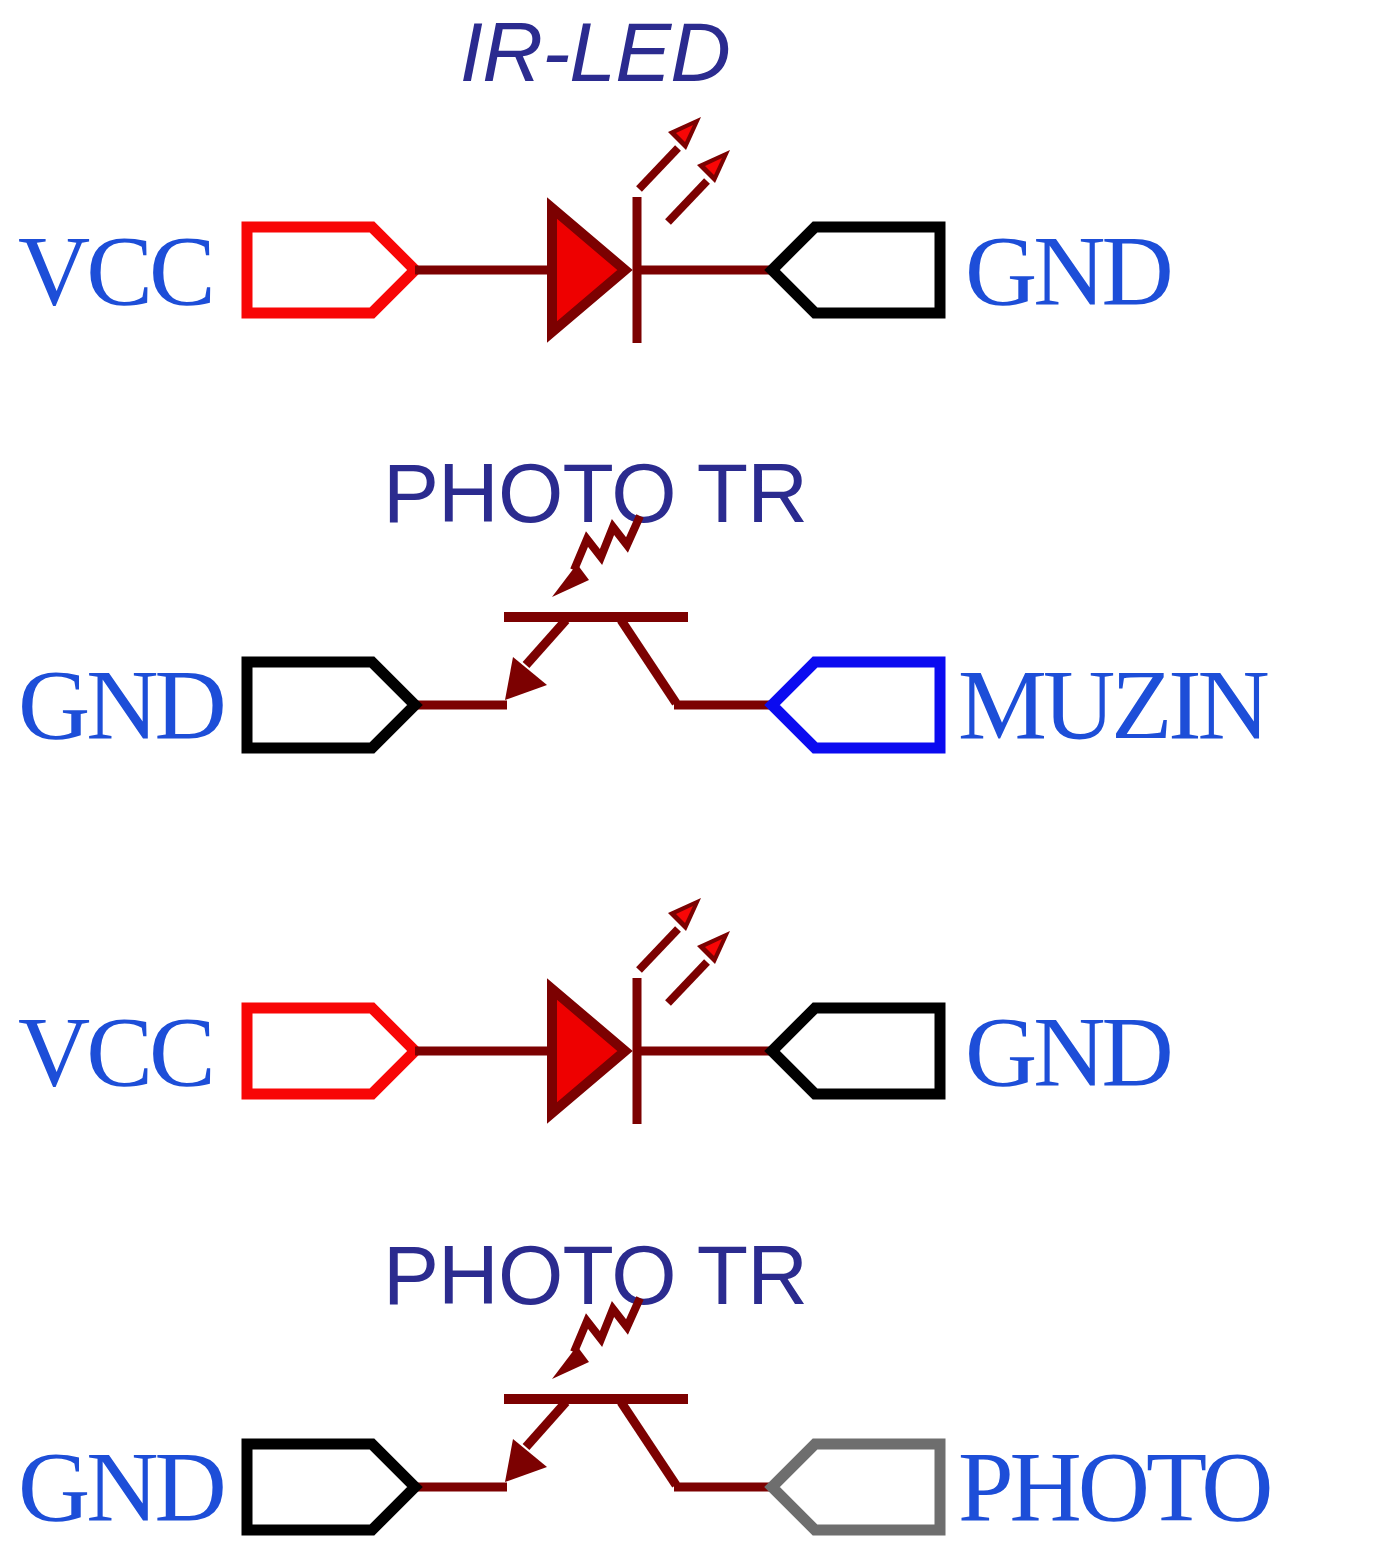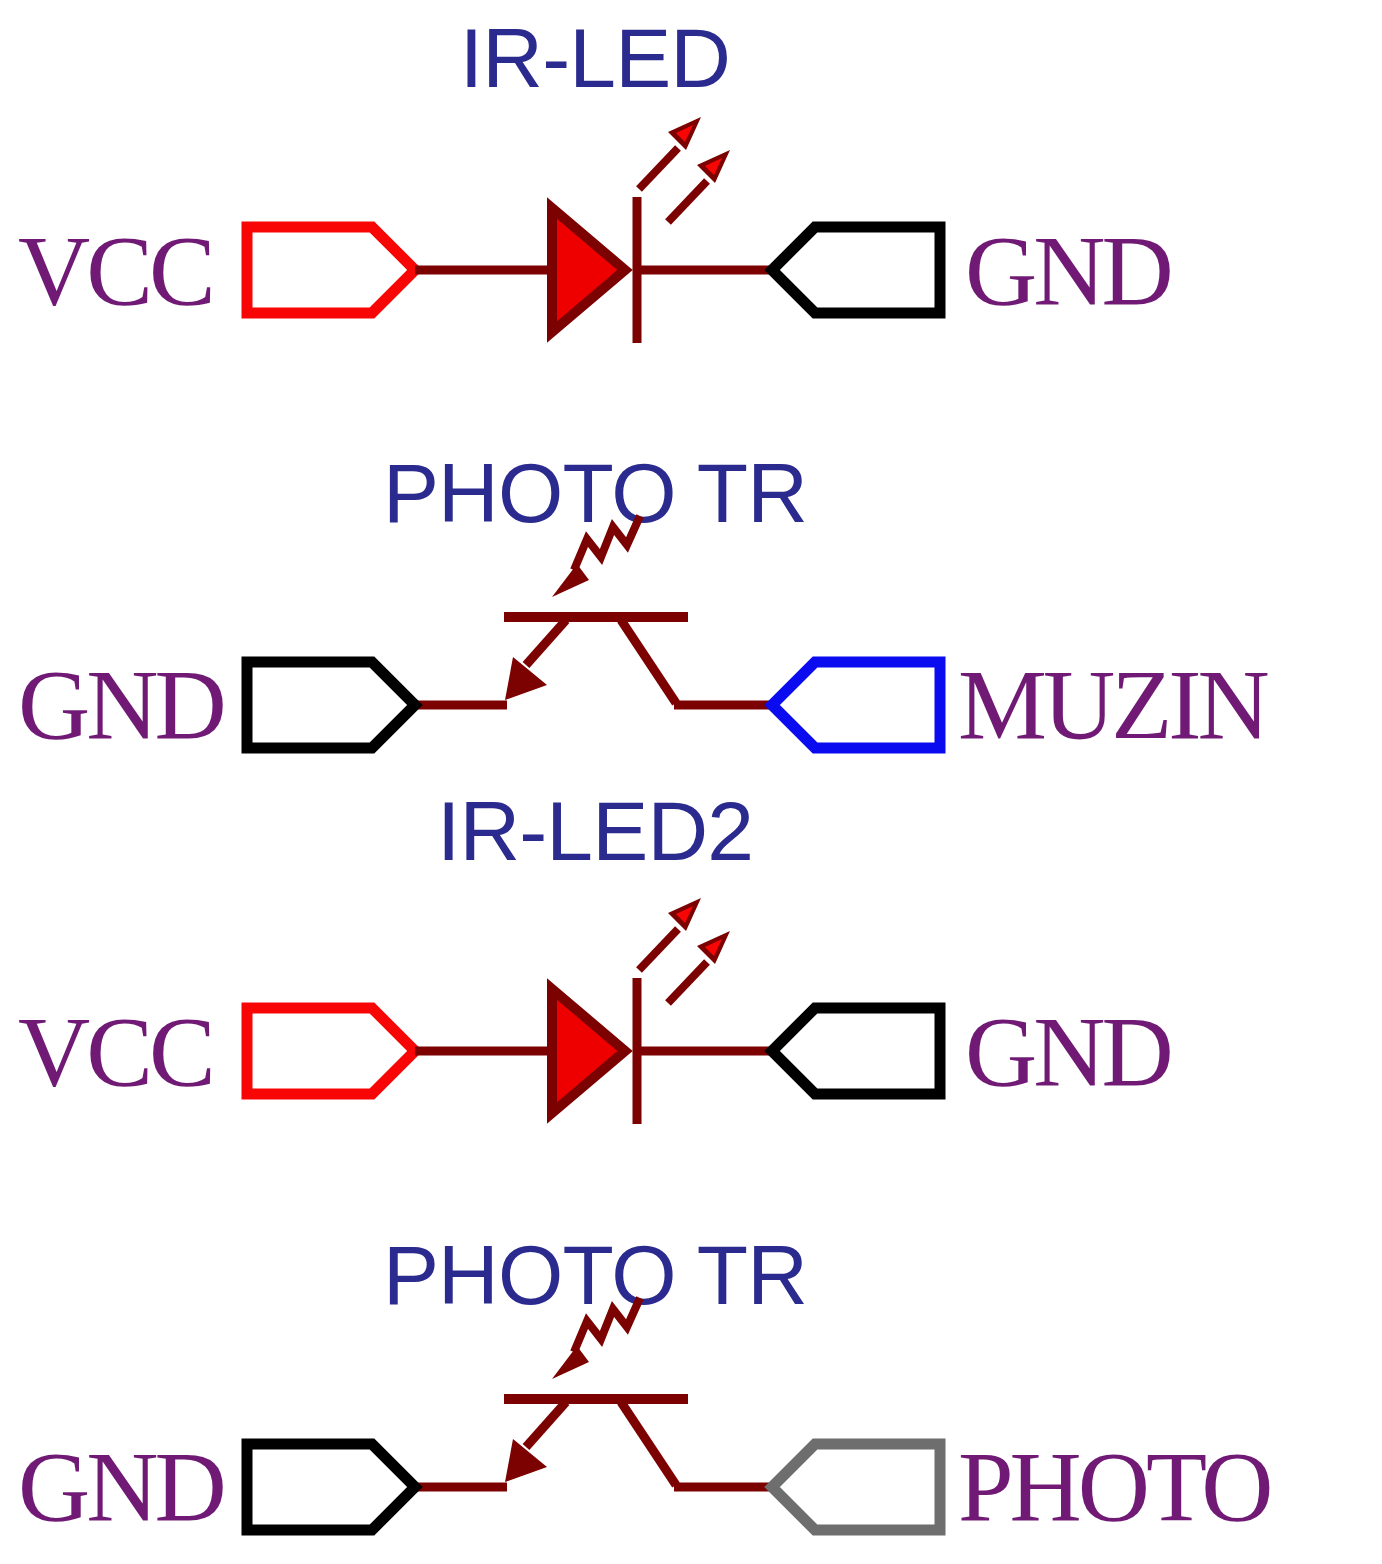--- a/index.html
+++ b/index.html
@@ -22,32 +22,32 @@
     color:#2B2B8F;
     white-space:nowrap;
   }
   .pin-label{
     position:absolute;
     display:flex;
     align-items:center;
     font-family:"Liberation Serif", serif;
     font-size:100px;
     letter-spacing:-0.04em;
-    color:#701a75;
+    color:#1d4ed8;
     white-space:nowrap;
   }
   .pin-label.right{justify-content:flex-start;}
   .row-svg{position:absolute;}
 </style>
 </head>
 <body>
 
 <div class="canvas">
 
-  <div class="sec-title" style="left:380px;top:10px;">IR-LED</div>
+  <div class="sec-title" style="left:380px;top:4px;font-style:italic;">IR-LED</div>
 
   <div class="pin-label" style="left:18px;top:222px;height:96px;">VCC</div>
 
   <svg class="row-svg" style="left:230px;top:100px;" width="730" height="260" viewBox="0 0 730 260">
     <path d="M 17 127 L 142 127 L 185 170 L 142 213 L 17 213 Z" fill="none" stroke="#F80606" stroke-width="11"></path>
     <line x1="185" y1="170" x2="322" y2="170" stroke="#7C0101" stroke-width="9"></line>
     <path d="M 322 108 L 322 232 L 395 170 Z" fill="#EE0000" stroke="#7C0101" stroke-width="10" stroke-linejoin="miter"></path>
     <line x1="407" y1="97" x2="407" y2="243" stroke="#7C0101" stroke-width="9"></line>
     <line x1="407" y1="170" x2="542" y2="170" stroke="#7C0101" stroke-width="9"></line>
     <g>
@@ -83,21 +83,20 @@
     <g>
       <line x1="391" y1="180" x2="446" y2="263" stroke="#7C0101" stroke-width="9"></line>
       <line x1="444" y1="265" x2="542" y2="265" stroke="#7C0101" stroke-width="9"></line>
     </g>
     <path d="M 17 222 L 142 222 L 185 265 L 142 308 L 17 308 Z" fill="none" stroke="#000000" stroke-width="11"></path>
     <path d="M 710 222 L 585 222 L 542 265 L 585 308 L 710 308 Z" fill="none" stroke="#0B0BF0" stroke-width="11"></path>
   </svg>
 
   <div class="pin-label right" style="left:958px;top:655px;height:98px;">MUZIN</div>
 
-  <div class="sec-title" style="left:380px;top:783px;">IR-LED2</div>
 
   <div class="pin-label" style="left:18px;top:1003px;height:96px;">VCC</div>
 
   <svg class="row-svg" style="left:230px;top:881px;" width="730" height="260" viewBox="0 0 730 260">
     <path d="M 17 127 L 142 127 L 185 170 L 142 213 L 17 213 Z" fill="none" stroke="#F80606" stroke-width="11"></path>
     <line x1="185" y1="170" x2="322" y2="170" stroke="#7C0101" stroke-width="9"></line>
     <path d="M 322 108 L 322 232 L 395 170 Z" fill="#EE0000" stroke="#7C0101" stroke-width="10" stroke-linejoin="miter"></path>
     <line x1="407" y1="97" x2="407" y2="243" stroke="#7C0101" stroke-width="9"></line>
     <line x1="407" y1="170" x2="542" y2="170" stroke="#7C0101" stroke-width="9"></line>
     <g>

